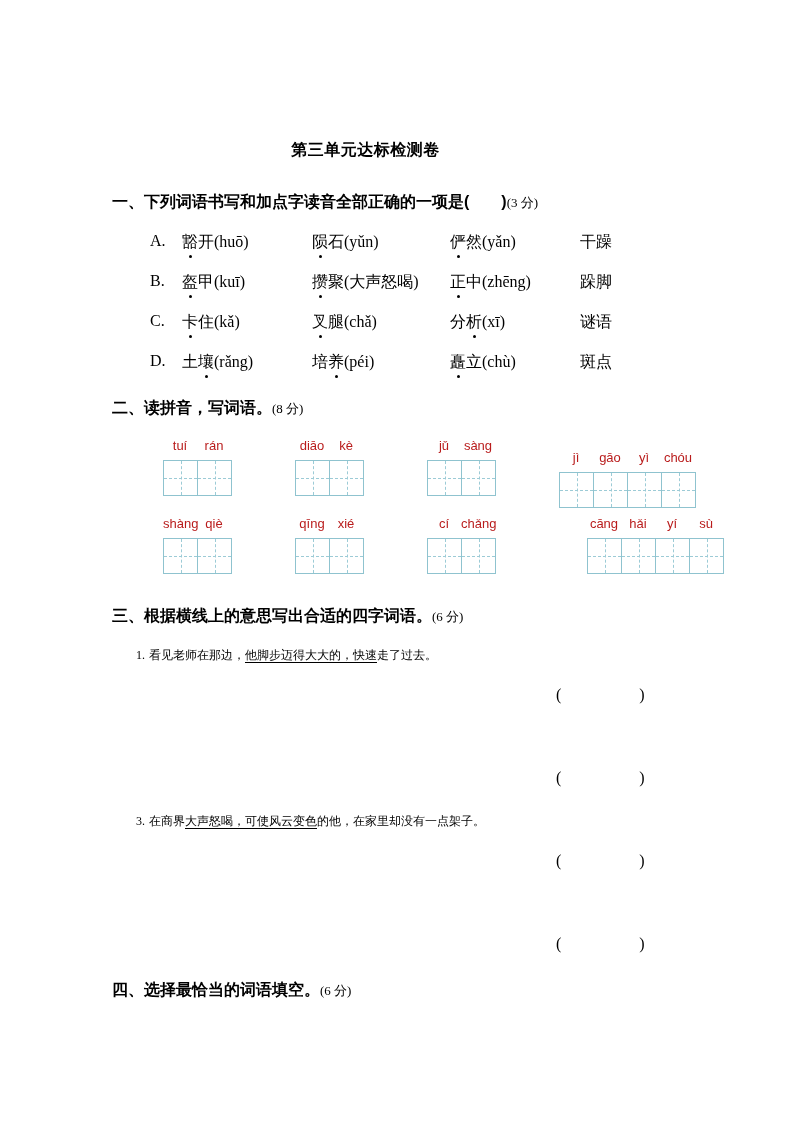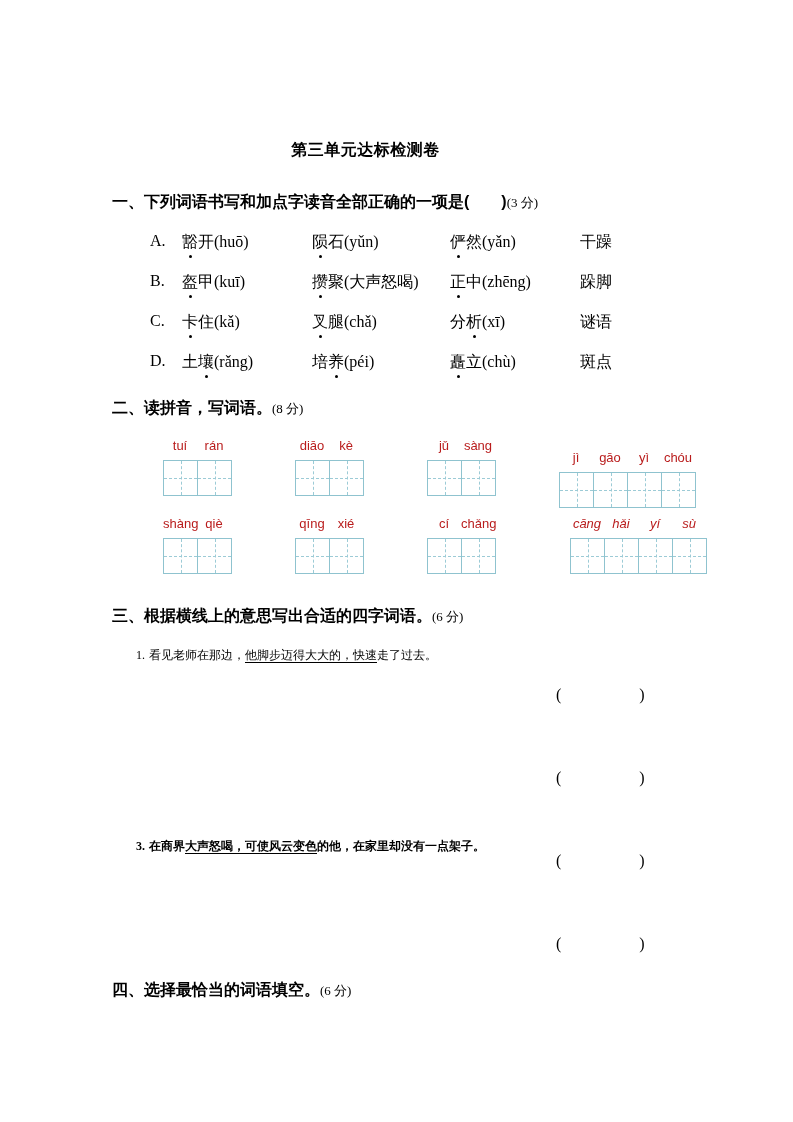--- a/index.html
+++ b/index.html
@@ -295,21 +295,21 @@
     <div class="py-row">
       <span>cí</span>
         <span>chǎng</span>
     </div>
     <div class="tgrid">
       <div class="tcell"></div>
         <div class="tcell"></div>
     </div>
   </div>
 
-  <div class="grid-group" style="left:570px; top:516px;font-style:italic;">
+  <div class="grid-group" style="left:587px; top:516px;">
     <div class="py-row">
       <span>cāng</span>
         <span>hǎi</span>
         <span>yí</span>
         <span>sù</span>
     </div>
     <div class="tgrid">
       <div class="tcell"></div>
         <div class="tcell"></div>
         <div class="tcell"></div>
@@ -325,21 +325,21 @@
     <span class="q-num">1.</span><span>看见老师在那边，</span><span class="ul">他脚步迈得大大的，快速</span><span>走了过去。</span>
   </div>
   <div class="answer-paren" style="top:686px;">
     <span>(</span><span class="gap"></span><span>)</span>
   </div>
 
   <div class="answer-paren" style="top:769px;">
     <span>(</span><span class="gap"></span><span>)</span>
   </div>
 
-  <div class="q-item" style="top:838px;font-weight:bold;">
+  <div class="q-item" style="top:813px;">
     <span class="q-num">3.</span><span>在商界</span><span class="ul">大声怒喝，可使风云变色</span><span>的他，在家里却没有一点架子。</span>
   </div>
   <div class="answer-paren" style="top:852px;">
     <span>(</span><span class="gap"></span><span>)</span>
   </div>
 
   <div class="answer-paren" style="top:935px;">
     <span>(</span><span class="gap"></span><span>)</span>
   </div>
 

